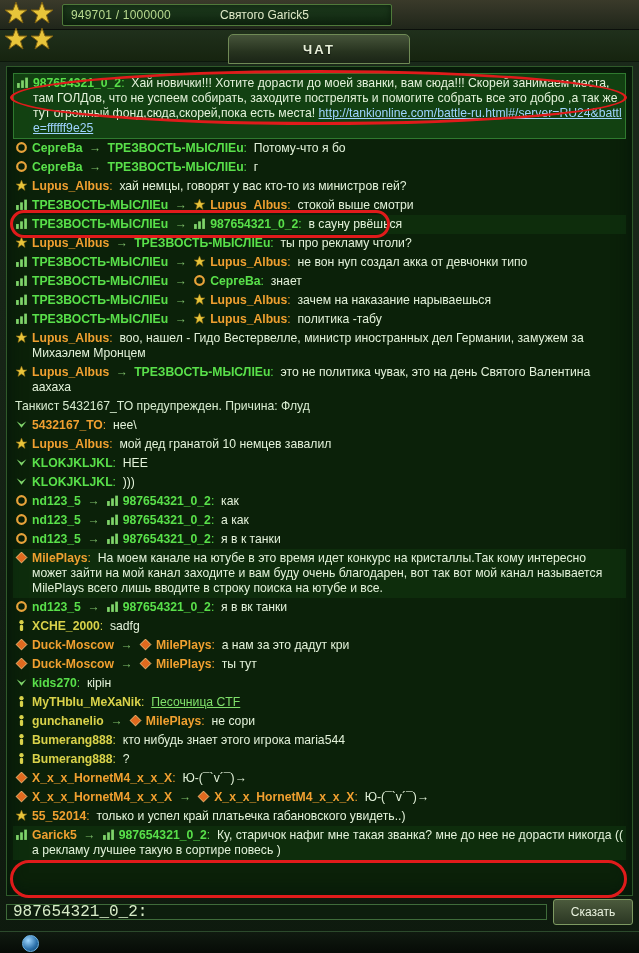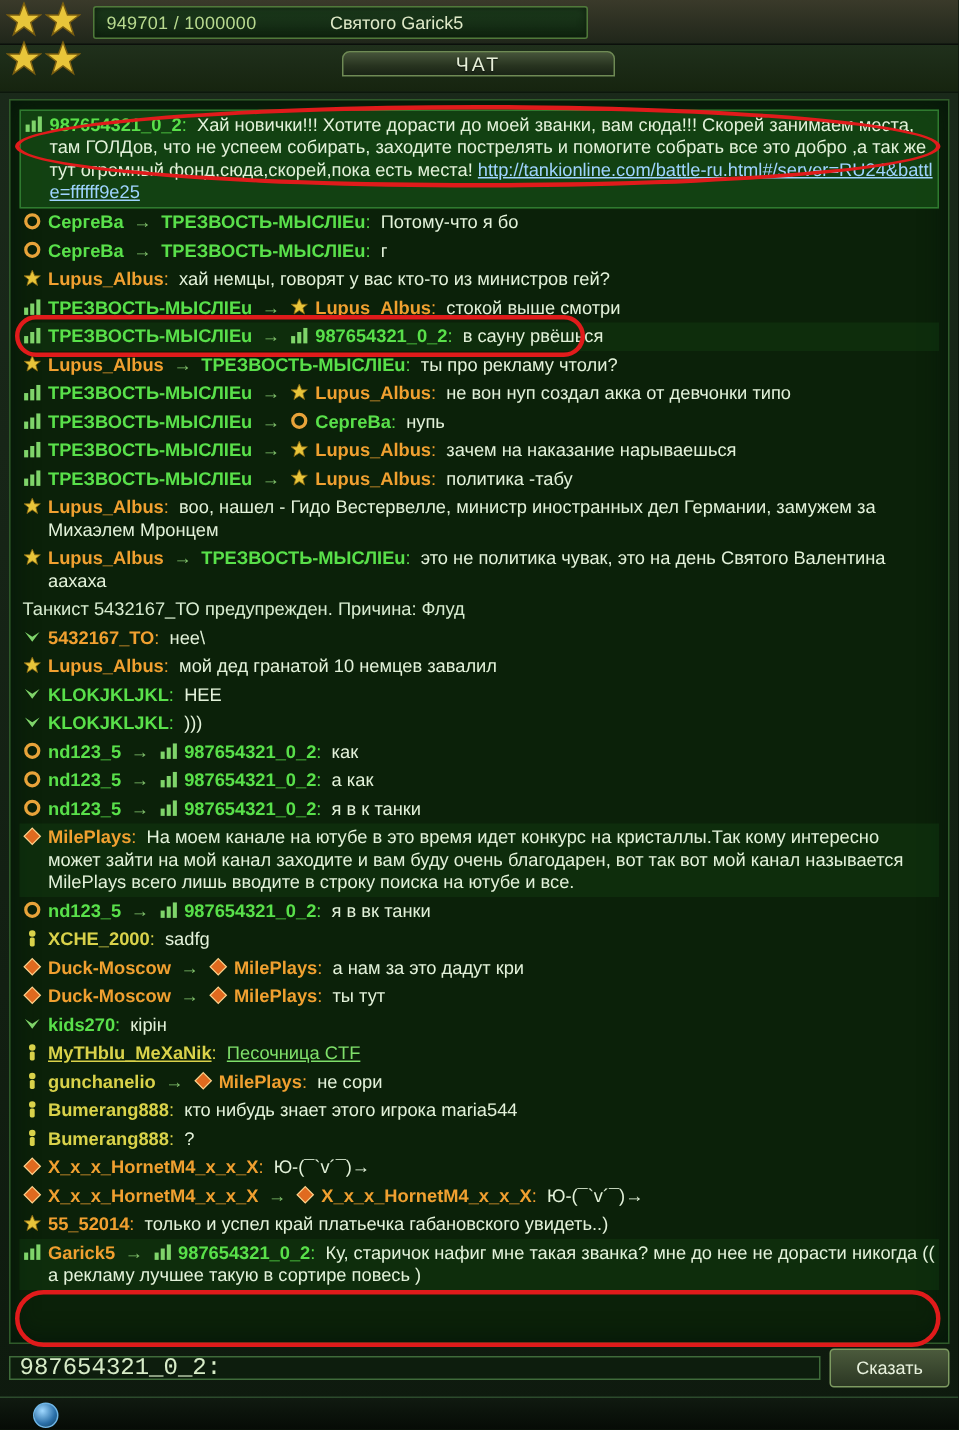--- a/index.html
+++ b/index.html
@@ -71,27 +71,27 @@
   
   .tabzone {
     height: 32px;
     position: relative;
     background: linear-gradient(180deg, #20301c 0%, #16240f 100%);
     border-bottom: 1px solid #0c170c;
   }
   .chat-tab {
     position: absolute;
     left: 228px; top: 4px;
-    width: 182px; height: 17px;
+    width: 182px; height: 30px;
     background: linear-gradient(180deg, #46543a 0%, #27331f 60%, #1a2416 100%);
     border: 1px solid #6f8a55;
     border-radius: 5px 5px 0 0;
     color: #e7efd8;
     font-size: 13px;
-    font-weight: normal;
+    font-weight: bold;
     letter-spacing: 2px;
     display: flex;
     align-items: center;
     justify-content: center;
     text-shadow: 0 1px 1px #0c120c;
   }
 
   
   .chat-pane {
     position: absolute;
@@ -308,21 +308,21 @@
             </svg></span><span class="nick" style="color: rgb(240, 160, 48);">Lupus_Albus</span><span style="color: rgb(240, 160, 48);">:&nbsp; </span><span class="body-text">не вон нуп создал акка от девчонки типо</span></span>
       </div>
       <div class="msg">
         <span class="icon-rank"><svg width="13" height="13" viewBox="0 0 24 24">
             <rect x="2" y="13" width="5" height="9" fill="#7fd46a"></rect>
             <rect x="9.5" y="8" width="5" height="14" fill="#7fd46a"></rect>
             <rect x="17" y="3" width="5" height="19" fill="#7fd46a"></rect>
           </svg></span>
         <span class="msg-inner"><span class="nick" style="color: rgb(89, 224, 74);">ТРЕЗВОСТЬ-МЫСЛIEu</span><span class="arrow"> → </span><span class="icon-rank"><svg width="13" height="13" viewBox="0 0 24 24">
               <circle cx="12" cy="12" r="8" fill="none" stroke="#e8a33a" stroke-width="4"></circle>
-            </svg></span><span class="nick" style="color: rgb(89, 224, 74);">СергеВа</span><span style="color: rgb(89, 224, 74);">:&nbsp; </span><span class="body-text">нупь</span></span>
+            </svg></span><span class="nick" style="color: rgb(89, 224, 74);">СергеВа</span><span style="color: rgb(89, 224, 74);">:&nbsp; </span><span class="body-text">знает</span></span>
       </div>
       <div class="msg">
         <span class="icon-rank"><svg width="13" height="13" viewBox="0 0 24 24">
             <rect x="2" y="13" width="5" height="9" fill="#7fd46a"></rect>
             <rect x="9.5" y="8" width="5" height="14" fill="#7fd46a"></rect>
             <rect x="17" y="3" width="5" height="19" fill="#7fd46a"></rect>
           </svg></span>
         <span class="msg-inner"><span class="nick" style="color: rgb(89, 224, 74);">ТРЕЗВОСТЬ-МЫСЛIEu</span><span class="arrow"> → </span><span class="icon-rank"><svg width="13" height="13" viewBox="0 0 24 24">
               <polygon points="12,2 15,9 22,9 16.5,13.5 18.5,21 12,16.5 5.5,21 7.5,13.5 2,9 9,9" fill="#e8c53a" stroke="#8a6a12" stroke-width="1"></polygon>
             </svg></span><span class="nick" style="color: rgb(240, 160, 48);">Lupus_Albus</span><span style="color: rgb(240, 160, 48);">:&nbsp; </span><span class="body-text">зачем на наказание нарываешься</span></span>
@@ -449,21 +449,21 @@
         <span class="icon-rank"><svg width="13" height="13" viewBox="0 0 24 24">
             <path d="M3 6 L12 18 L21 6 L12 12 Z" fill="#7fd46a"></path>
           </svg></span>
         <span class="msg-inner"><span class="nick" style="color: rgb(89, 224, 74);">kids270</span><span style="color: rgb(89, 224, 74);">:&nbsp; </span><span class="body-text">кірін</span></span>
       </div>
       <div class="msg">
         <span class="icon-rank"><svg width="13" height="13" viewBox="0 0 24 24">
             <circle cx="12" cy="6" r="4" fill="#d9d24a"></circle>
             <rect x="9" y="11" width="6" height="11" rx="2" fill="#d9d24a"></rect>
           </svg></span>
-        <span class="msg-inner"><span class="nick" style="color: rgb(217, 210, 74); text-decoration: underline;">MyTHbIu_MeXaNik</span><span style="color: rgb(217, 210, 74);">:&nbsp; </span><span class="link" style="color: rgb(127, 224, 106);">Песочница CTF</span></span>
+        <span class="msg-inner"><span class="nick" style="color: rgb(217, 210, 74);">MyTHbIu_MeXaNik</span><span style="color: rgb(217, 210, 74);">:&nbsp; </span><span class="link" style="color: rgb(127, 224, 106);">Песочница CTF</span></span>
       </div>
       <div class="msg">
         <span class="icon-rank"><svg width="13" height="13" viewBox="0 0 24 24">
             <circle cx="12" cy="6" r="4" fill="#d9d24a"></circle>
             <rect x="9" y="11" width="6" height="11" rx="2" fill="#d9d24a"></rect>
           </svg></span>
         <span class="msg-inner"><span class="nick" style="color: rgb(217, 210, 74);">gunchanelio</span><span class="arrow"> → </span><span class="icon-rank"><svg width="13" height="13" viewBox="0 0 24 24">
               <polygon points="12,2 22,12 12,22 2,12" fill="#e06a1f" stroke="#ffd28a" stroke-width="1.5"></polygon>
             </svg></span><span class="nick" style="color: rgb(240, 160, 48);">MilePlays</span><span style="color: rgb(240, 160, 48);">:&nbsp; </span><span class="body-text">не сори</span></span>
       </div>

